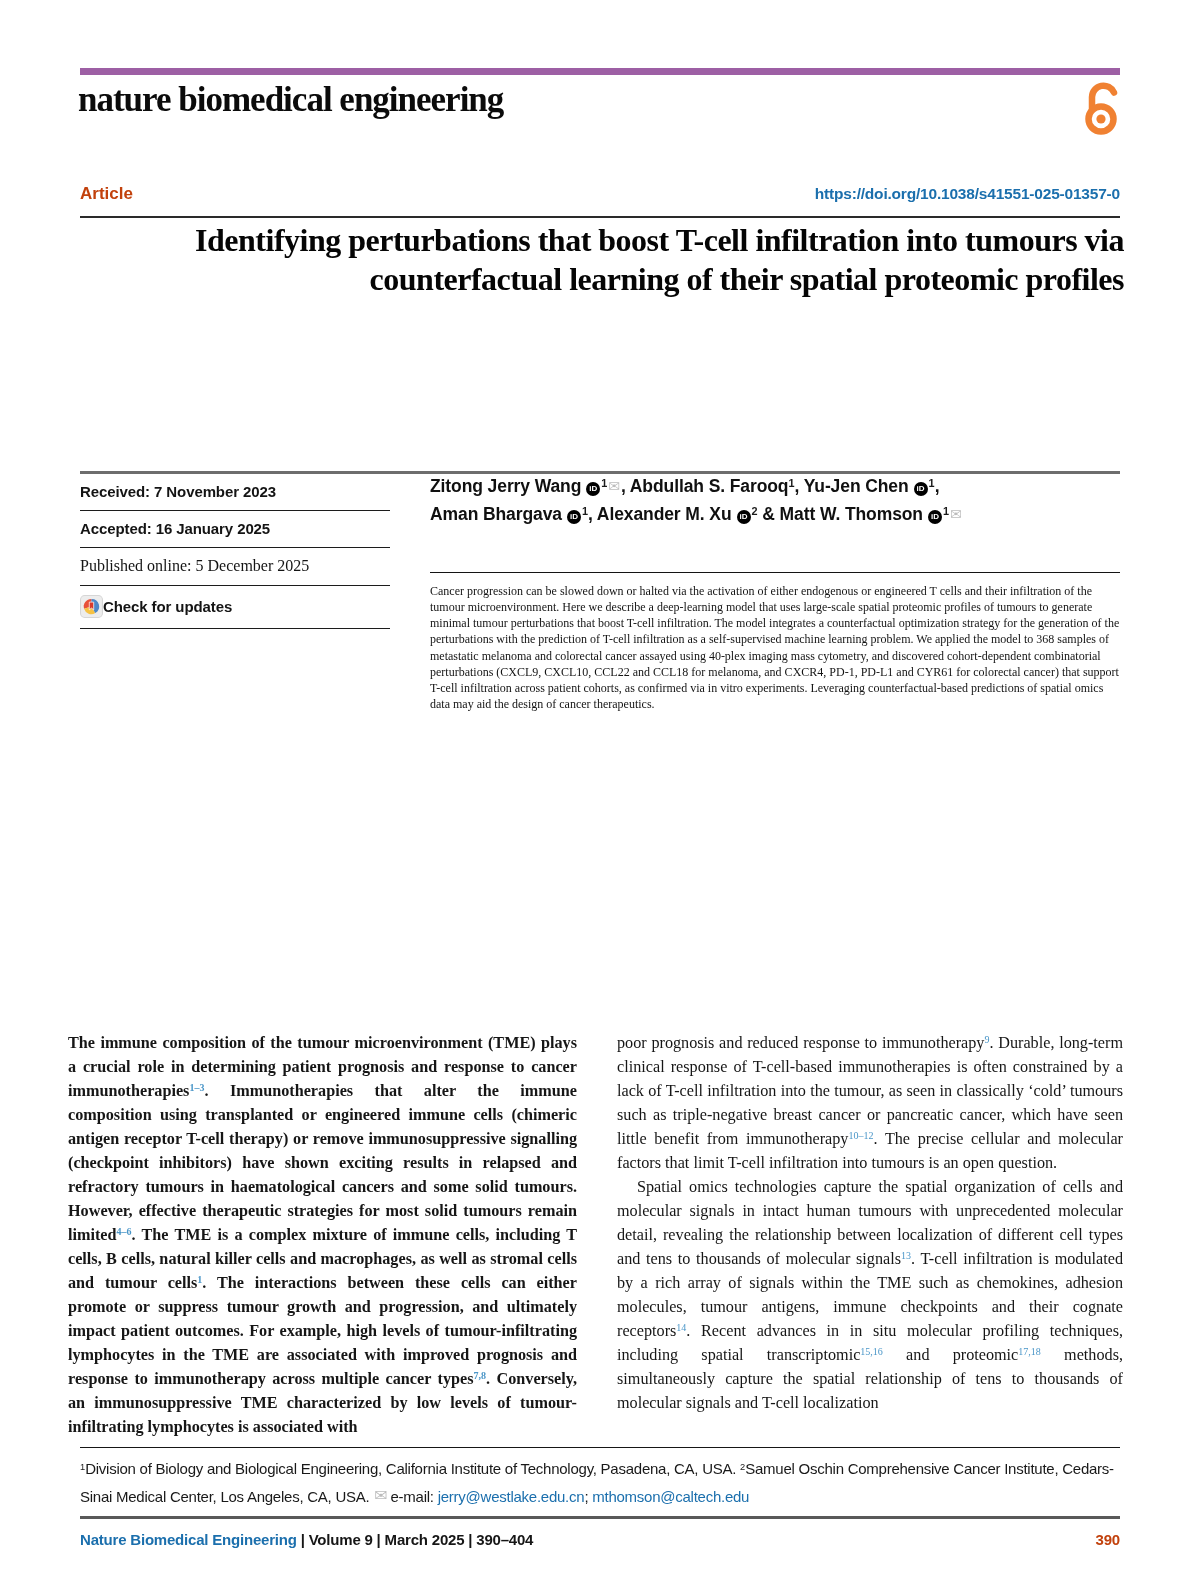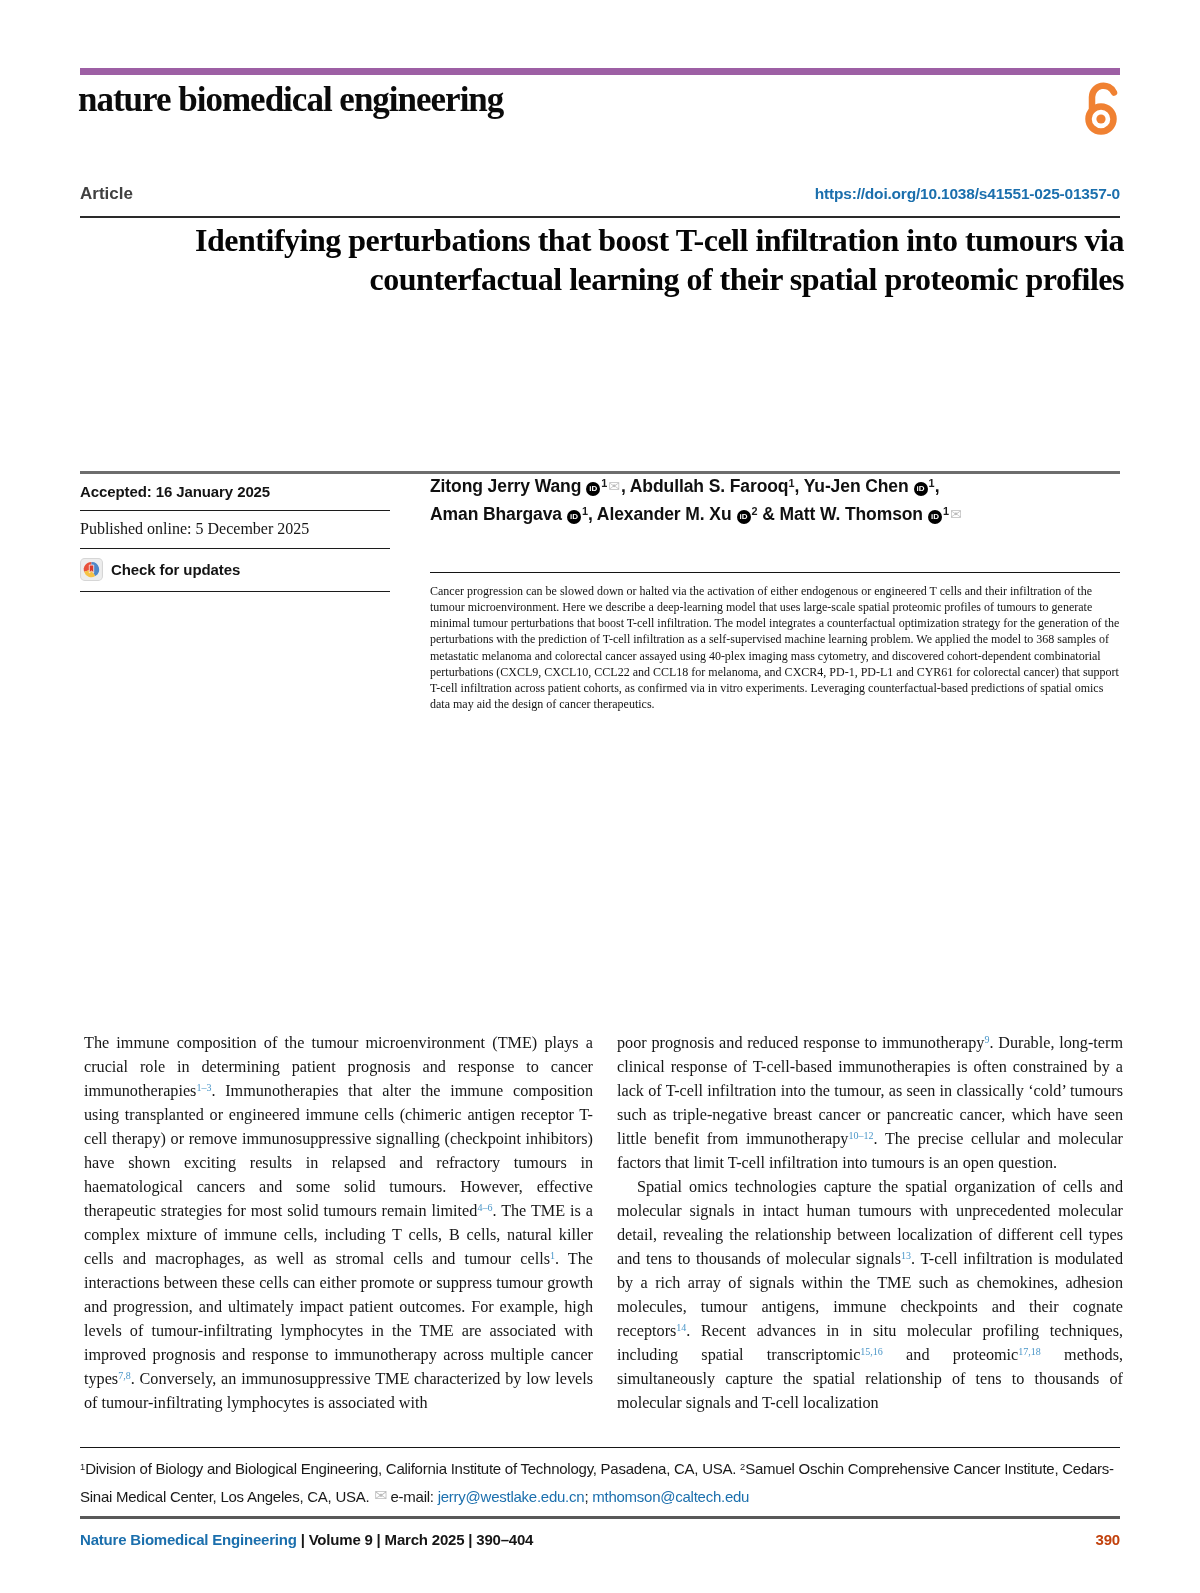--- a/index.html
+++ b/index.html
@@ -5,43 +5,43 @@
   html,body{margin:0;padding:0;background:#ffffff;}
   .page{position:relative;width:1200px;height:1593px;background:#fff;overflow:hidden;
         font-family:"Liberation Serif",serif;color:#1a1a1a;
         --accent:#9d5fa4;--link:#1b6fad;--ref:#4a96c8;--oa:#f08132;}
   .accent-bar{position:absolute;left:80px;width:1040px;top:68px;height:7px;background:var(--accent);}
   .journal-logo{position:absolute;left:78px;top:80px;font-family:"Liberation Serif",serif;
         font-weight:700;font-size:35px;letter-spacing:-1px;color:#0b0b0b;white-space:nowrap;}
   .oa-icon{position:absolute;left:1082px;top:80px;}
   .article-row{position:absolute;left:80px;right:80px;top:184px;display:flex;
         justify-content:space-between;align-items:baseline;font-family:"Liberation Sans",sans-serif;}
-  .kicker{font-weight:700;font-size:17px;color:#404040;}
+  .kicker{font-weight:700;font-size:17px;color:#c2410c;}
   .doi-link{font-weight:700;font-size:15.5px;color:var(--link);text-decoration:none;letter-spacing:-0.2px;}
   .rule-article{position:absolute;left:80px;right:80px;top:216px;height:2px;background:#2a2a2a;}
   .title{position:absolute;left:78px;top:221px;width:1046px;margin:0;
         font-family:"Liberation Serif",serif;font-weight:700;font-size:32px;line-height:1.205;
         letter-spacing:-0.5px;color:#050505;text-align:right;}
   .meta-rule{position:absolute;left:80px;right:80px;top:471px;height:3px;background:#6d6d6d;}
   .sidebar{position:absolute;left:80px;top:474px;width:310px;font-family:"Liberation Sans",sans-serif;}
   .sidebar-item{border-bottom:1.2px solid #1c1c1c;padding:9px 0 10px;font-size:15px;color:#141414;}
   .lbl-bold{font-weight:700;letter-spacing:-0.1px;}
   .lbl-serif{font-family:"Liberation Serif",serif;font-size:16px;}
-  .check-row{display:flex;align-items:center;gap:8px;cursor:pointer;}
+  .check-row{display:flex;align-items:center;cursor:pointer;}
   .check-row .cm-svg{flex:0 0 auto;display:block;}
   .check-label{font-weight:700;font-size:15px;letter-spacing:-0.1px;}
   .authors{position:absolute;left:430px;top:473px;width:694px;
         font-family:"Liberation Sans",sans-serif;font-weight:700;font-size:17.5px;line-height:1.58;
         color:#101010;letter-spacing:-0.1px;}
   .abstract-rule{position:absolute;left:430px;top:572px;width:690px;height:1.3px;background:#141414;}
   .abstract{position:absolute;left:430px;top:583px;width:696px;
         font-family:"Liberation Serif",serif;font-size:12px;line-height:1.345;color:#141414;}
   .col{position:absolute;top:1031px;font-family:"Liberation Serif",serif;font-size:16.2px;
         line-height:24px;text-align:justify;color:#161616;}
-  .col-left{left:84px;width:509px;}
+  .col-left{left:68px;width:509px;font-weight:bold;}
   .col-right{left:617px;width:506px;}
   .body-para{margin:0;}
   .body-para.indent{text-indent:20px;}
   sup{font-size:62%;line-height:0;position:relative;top:-0.45em;vertical-align:baseline;letter-spacing:0;}
   sup.ref{color:var(--ref);cursor:pointer;}
   sup.aff{color:#1a1a1a;}
   .orcid-icon{display:inline-block;width:14px;height:14px;border-radius:50%;background:#000000;
         color:#fff;font-family:"Liberation Sans",sans-serif;font-weight:700;font-size:8px;
         line-height:14px;text-align:center;vertical-align:1px;margin:0 1px 0 5px;letter-spacing:0;}
   .envelope-icon{color:#bcbcbc;font-family:"DejaVu Sans",sans-serif;font-size:14px;
@@ -83,20 +83,23 @@
   </div>
 
   <div class="rule-article"></div>
 
   <h1 class="title">Identifying perturbations that boost T-cell infiltration into tumours via counterfactual learning of their spatial proteomic profiles</h1>
 
   <div class="meta-rule"></div>
 
   <div class="sidebar">
     <div class="sidebar-item">
+      <span class="lbl-bold">Received: 7 November 2023</span>
+    </div>
+    <div class="sidebar-item">
       <span class="lbl-bold">Accepted: 16 January 2025</span>
     </div>
     <div class="sidebar-item">
       <span class="lbl-serif">Published online: 5 December 2025</span>
     </div>
     <div class="sidebar-item check-row">
       <svg class="cm-svg" width="23" height="23" viewBox="0 0 22 22">
         <rect x="0.5" y="0.5" width="21" height="21" rx="4" fill="#ededed" stroke="#d6d6d6"></rect>
         <path d="M11 11 L11 3.8 A7.2 7.2 0 0 0 3.9 13.2 Z" fill="#e8503a"></path>
         <path d="M11 11 L3.9 13.2 A7.2 7.2 0 0 0 14.6 17.3 Z" fill="#f6c244"></path>

